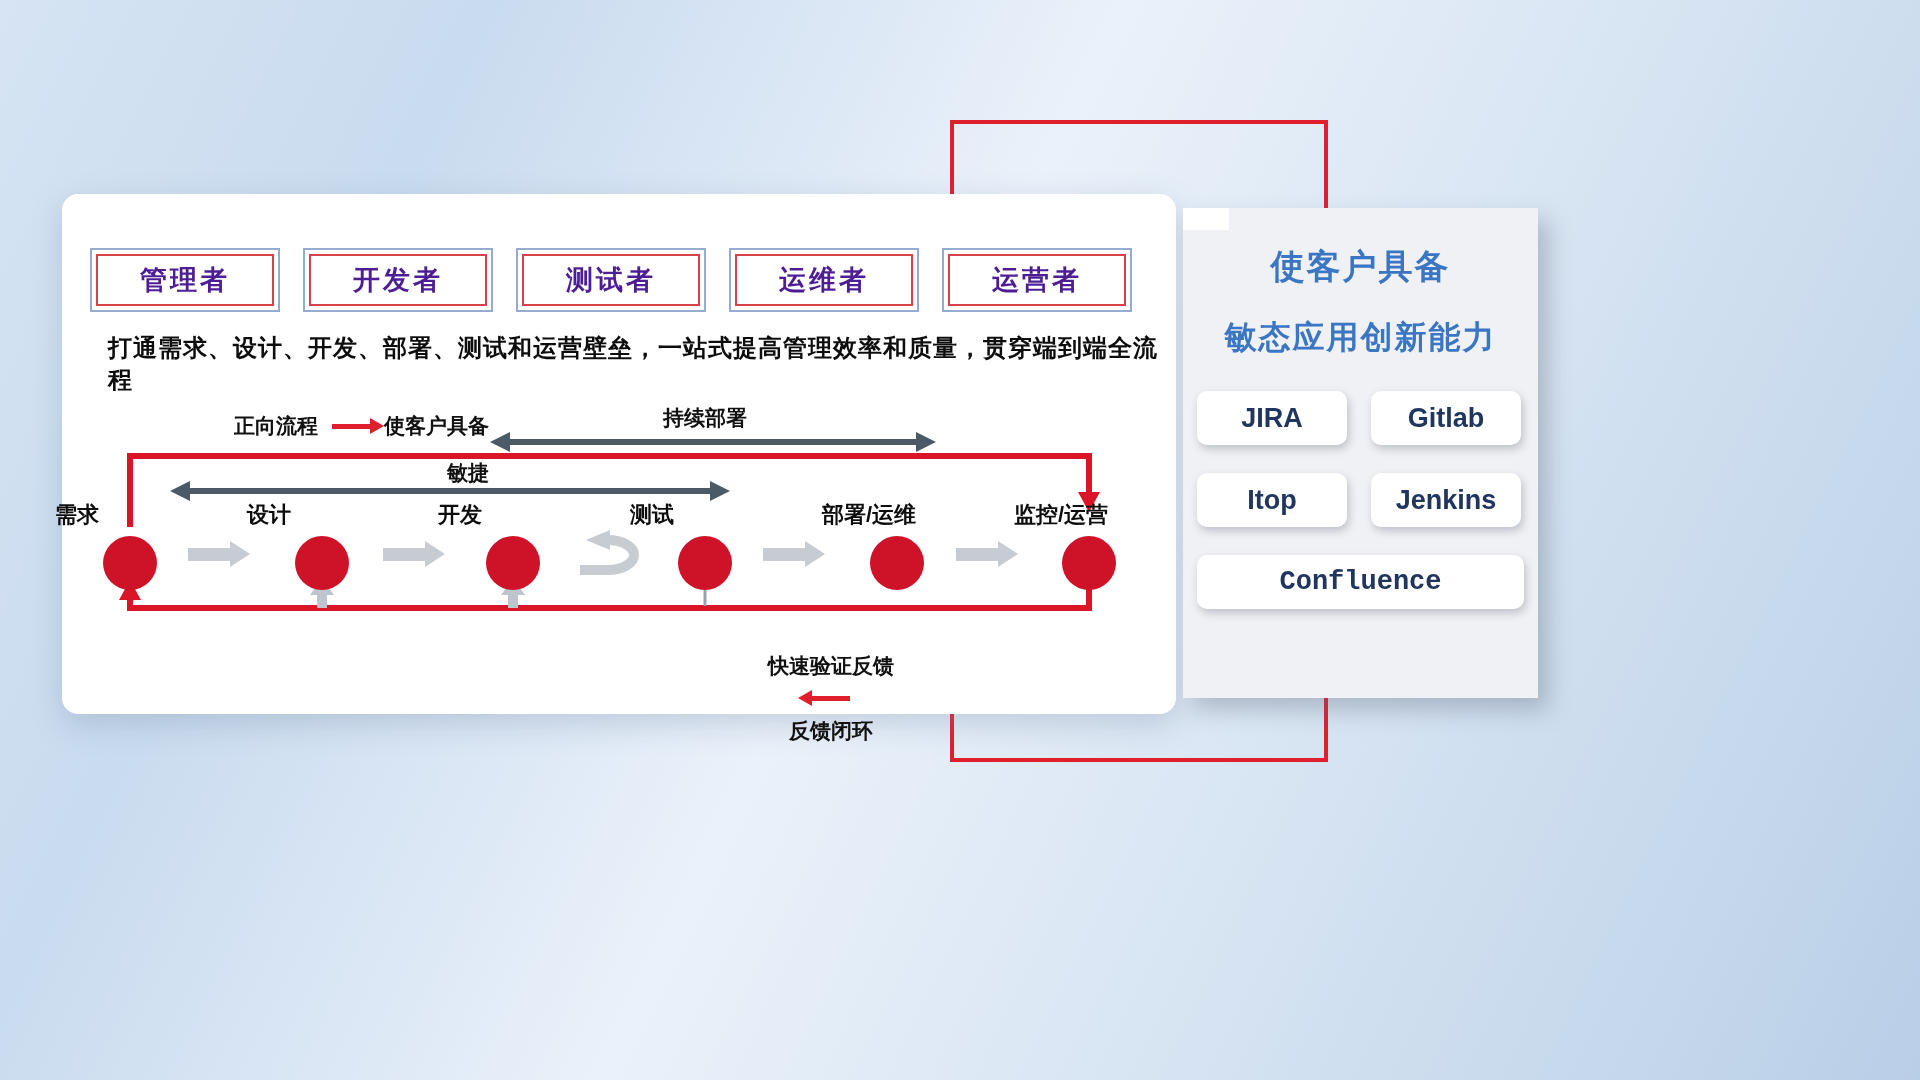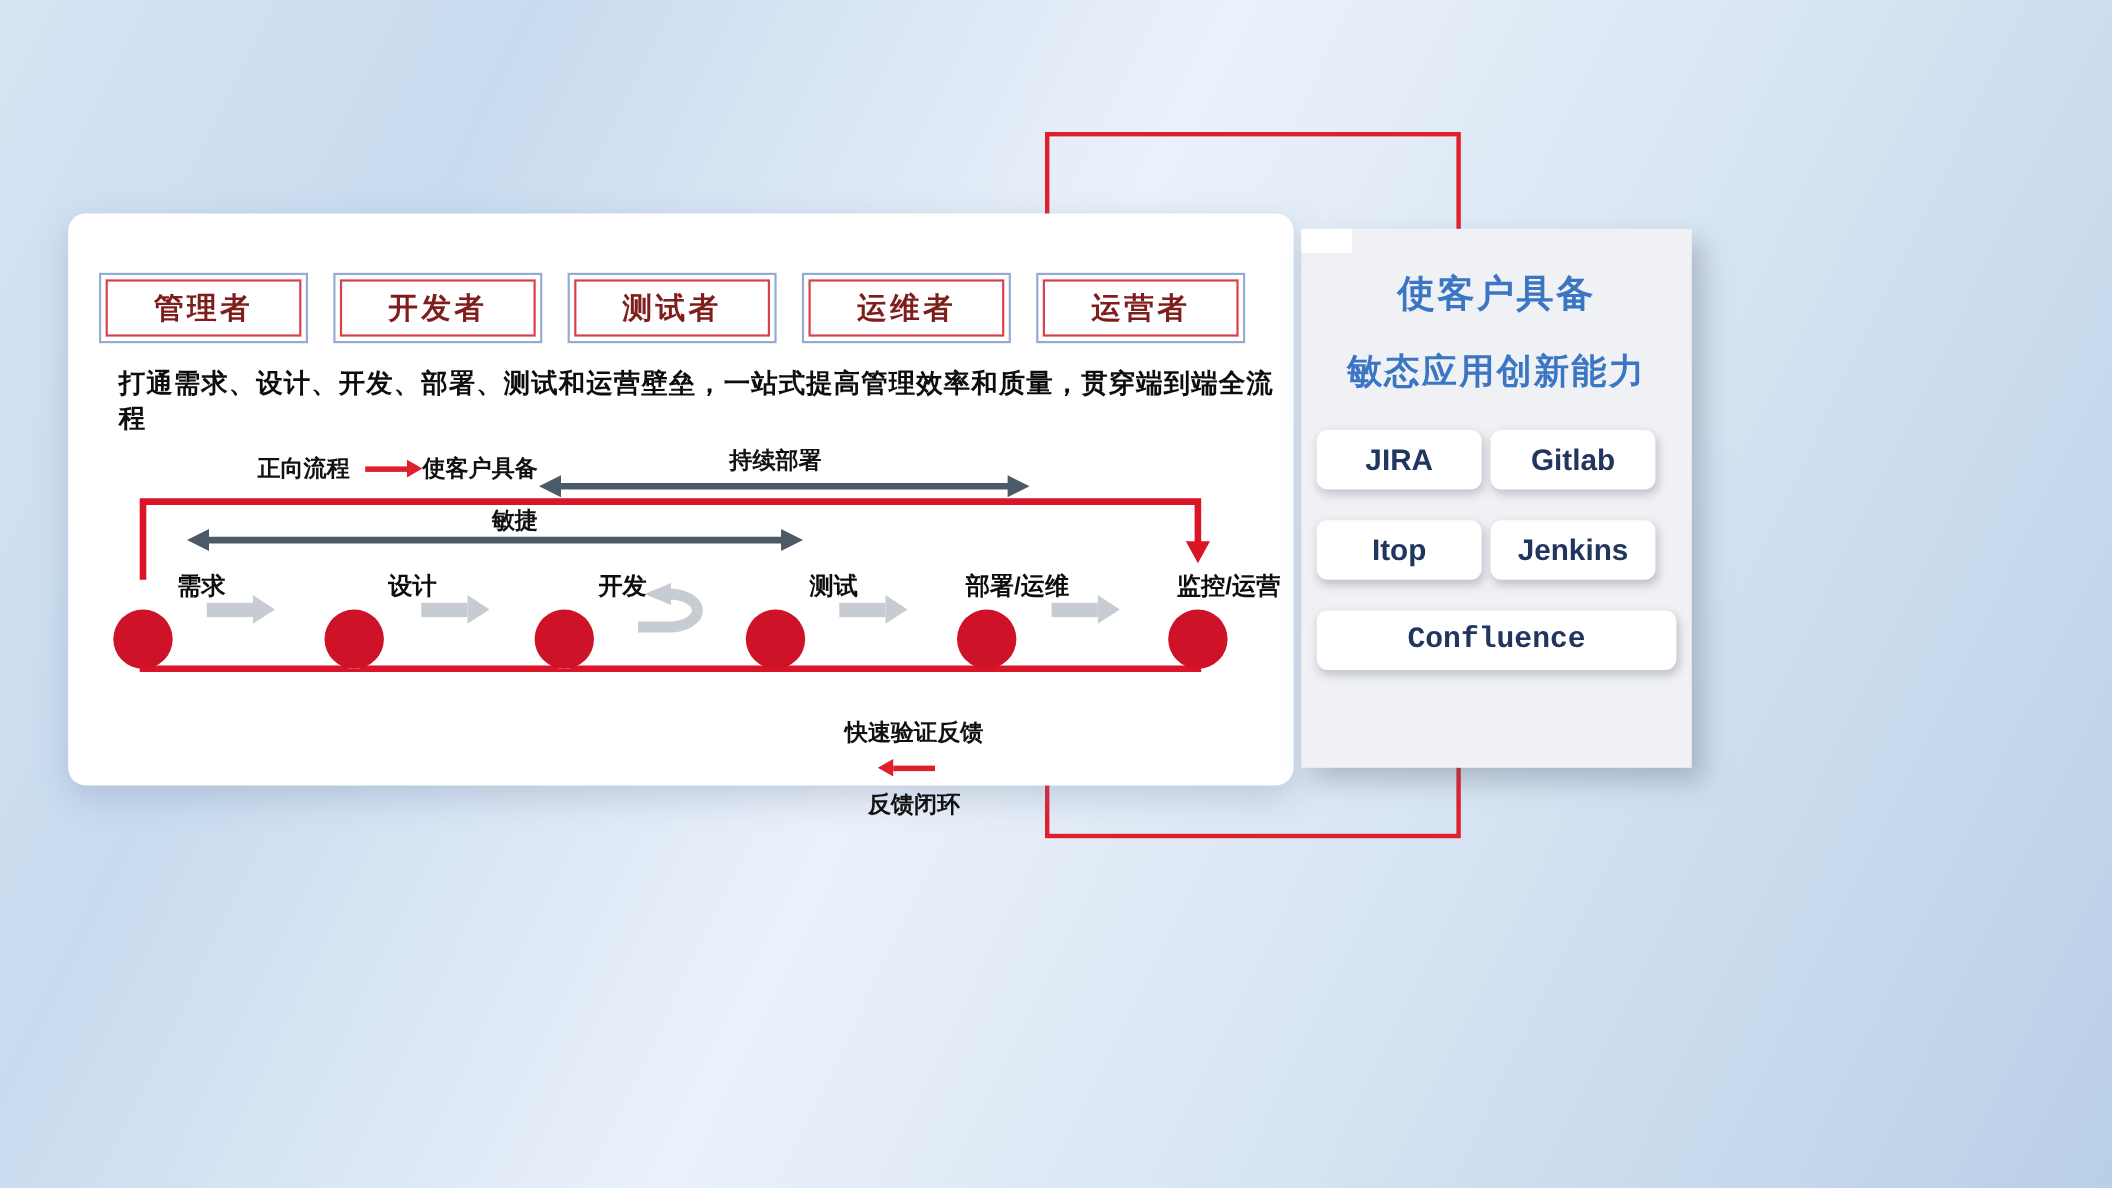--- a/index.html
+++ b/index.html
@@ -13,59 +13,59 @@
   .red-frame { position:absolute; left:950px; top:120px; width:378px; height:642px;
     border:4px solid #e01f2d; z-index:1; }
 
   
   .card { position:absolute; left:62px; top:194px; width:1114px; height:520px;
     background:#ffffff; border-radius:16px; box-shadow:0 10px 30px rgba(110,130,160,.30); z-index:2; }
 
   .roles { position:absolute; left:28px; top:54px; width:1042px; display:flex; justify-content:space-between; }
   .role-box { width:190px; height:64px; border:2px solid #96abd0; padding:4px; background:#fff; }
   .role-inner { width:100%; height:100%; border:2px solid #d8404b; display:flex; align-items:center;
-    justify-content:center; color:#7f1d1d; font-size:27px; font-weight:bold; letter-spacing:3px; }
+    justify-content:center; color:#4c1d95; font-size:27px; font-weight:bold; letter-spacing:3px; }
 
   .desc { position:absolute; left:46px; top:138px; font-size:24px; font-weight:bold; color:#0d0d0d; letter-spacing:1px; }
 
   .legend-forward { position:absolute; left:172px; top:192px; display:flex; align-items:center; gap:14px;
     font-size:21px; font-weight:bold; color:#111;margin-top:26px; }
   .arrow-right-red { position:relative; width:38px; height:5px; background:#e01f2d; }
   .arrow-right-red::after { content:""; position:absolute; right:-14px; top:-6px;
     border-left:14px solid #e01f2d; border-top:8px solid transparent; border-bottom:8px solid transparent; }
   .arrow-left-red { position:relative; width:38px; height:5px; background:#e01f2d; }
   .arrow-left-red::before { content:""; position:absolute; left:-14px; top:-6px;
     border-right:14px solid #e01f2d; border-top:8px solid transparent; border-bottom:8px solid transparent; }
 
   .span-label { position:absolute; transform:translateX(-50%); font-size:21px; font-weight:bold; color:#111; z-index:4; }
 
   .diagram-svg { position:absolute; left:0; top:0; z-index:3; }
 
-  .node { position:absolute; top:324px; width:150px; transform:translateX(-50%); text-align:right; z-index:4; }
+  .node { position:absolute; top:306px; width:150px; transform:translateX(-50%); text-align:left; z-index:4; }
   .node-label { font-size:22px; font-weight:bold; color:#0d0d0d; }
   .node-dot { width:54px; height:54px; border-radius:50%; background:#ce1228; margin:6px auto 0; }
 
   .harrow { position:absolute; top:347px; display:flex; align-items:center; z-index:3; }
   .harrow .shaft { width:42px; height:13px; background:#c7ccd2; }
   .harrow .head { width:0; height:0; border-top:13px solid transparent; border-bottom:13px solid transparent;
     border-left:20px solid #c7ccd2; }
 
   .loop-icon { position:absolute; left:508px; top:329px; z-index:3; }
 
   .legend-feedback { position:absolute; left:706px; top:458px; display:flex; align-items:center; gap:16px;
     font-size:21px; font-weight:bold; color:#111;flex-direction:column; }
 
   
   .panel { position:absolute; left:1183px; top:208px; width:355px; height:490px; background:#f0f1f4;
     box-shadow:10px 12px 22px rgba(90,100,120,.35); z-index:3; }
   .panel-notch { position:absolute; left:0; top:0; width:46px; height:22px; background:#ffffff; }
   .panel-title { text-align:center; color:#3a76c4; font-weight:bold; letter-spacing:2px; }
   .panel-title.t1 { margin-top:36px; font-size:34px; }
   .panel-title.t2 { margin-top:26px; font-size:32px; }
-  .tools { position:absolute; left:14px; top:183px; width:327px; display:flex; flex-wrap:wrap; gap:28px 8px; }
+  .tools { position:absolute; left:14px; top:183px; width:327px; display:flex; flex-wrap:wrap; gap:28px 24px; }
   .tool { width:150px; height:54px; background:#ffffff; border-radius:10px;
     box-shadow:2px 4px 9px rgba(60,70,90,.28); display:flex; align-items:center; justify-content:center;
     font-size:27px; font-weight:bold; color:#21365f; }
   .tool.wide { width:368px;font-family:Liberation Mono, monospace; }
 </style>
 </head>
 <body>
 
 <div class="stage">
 

